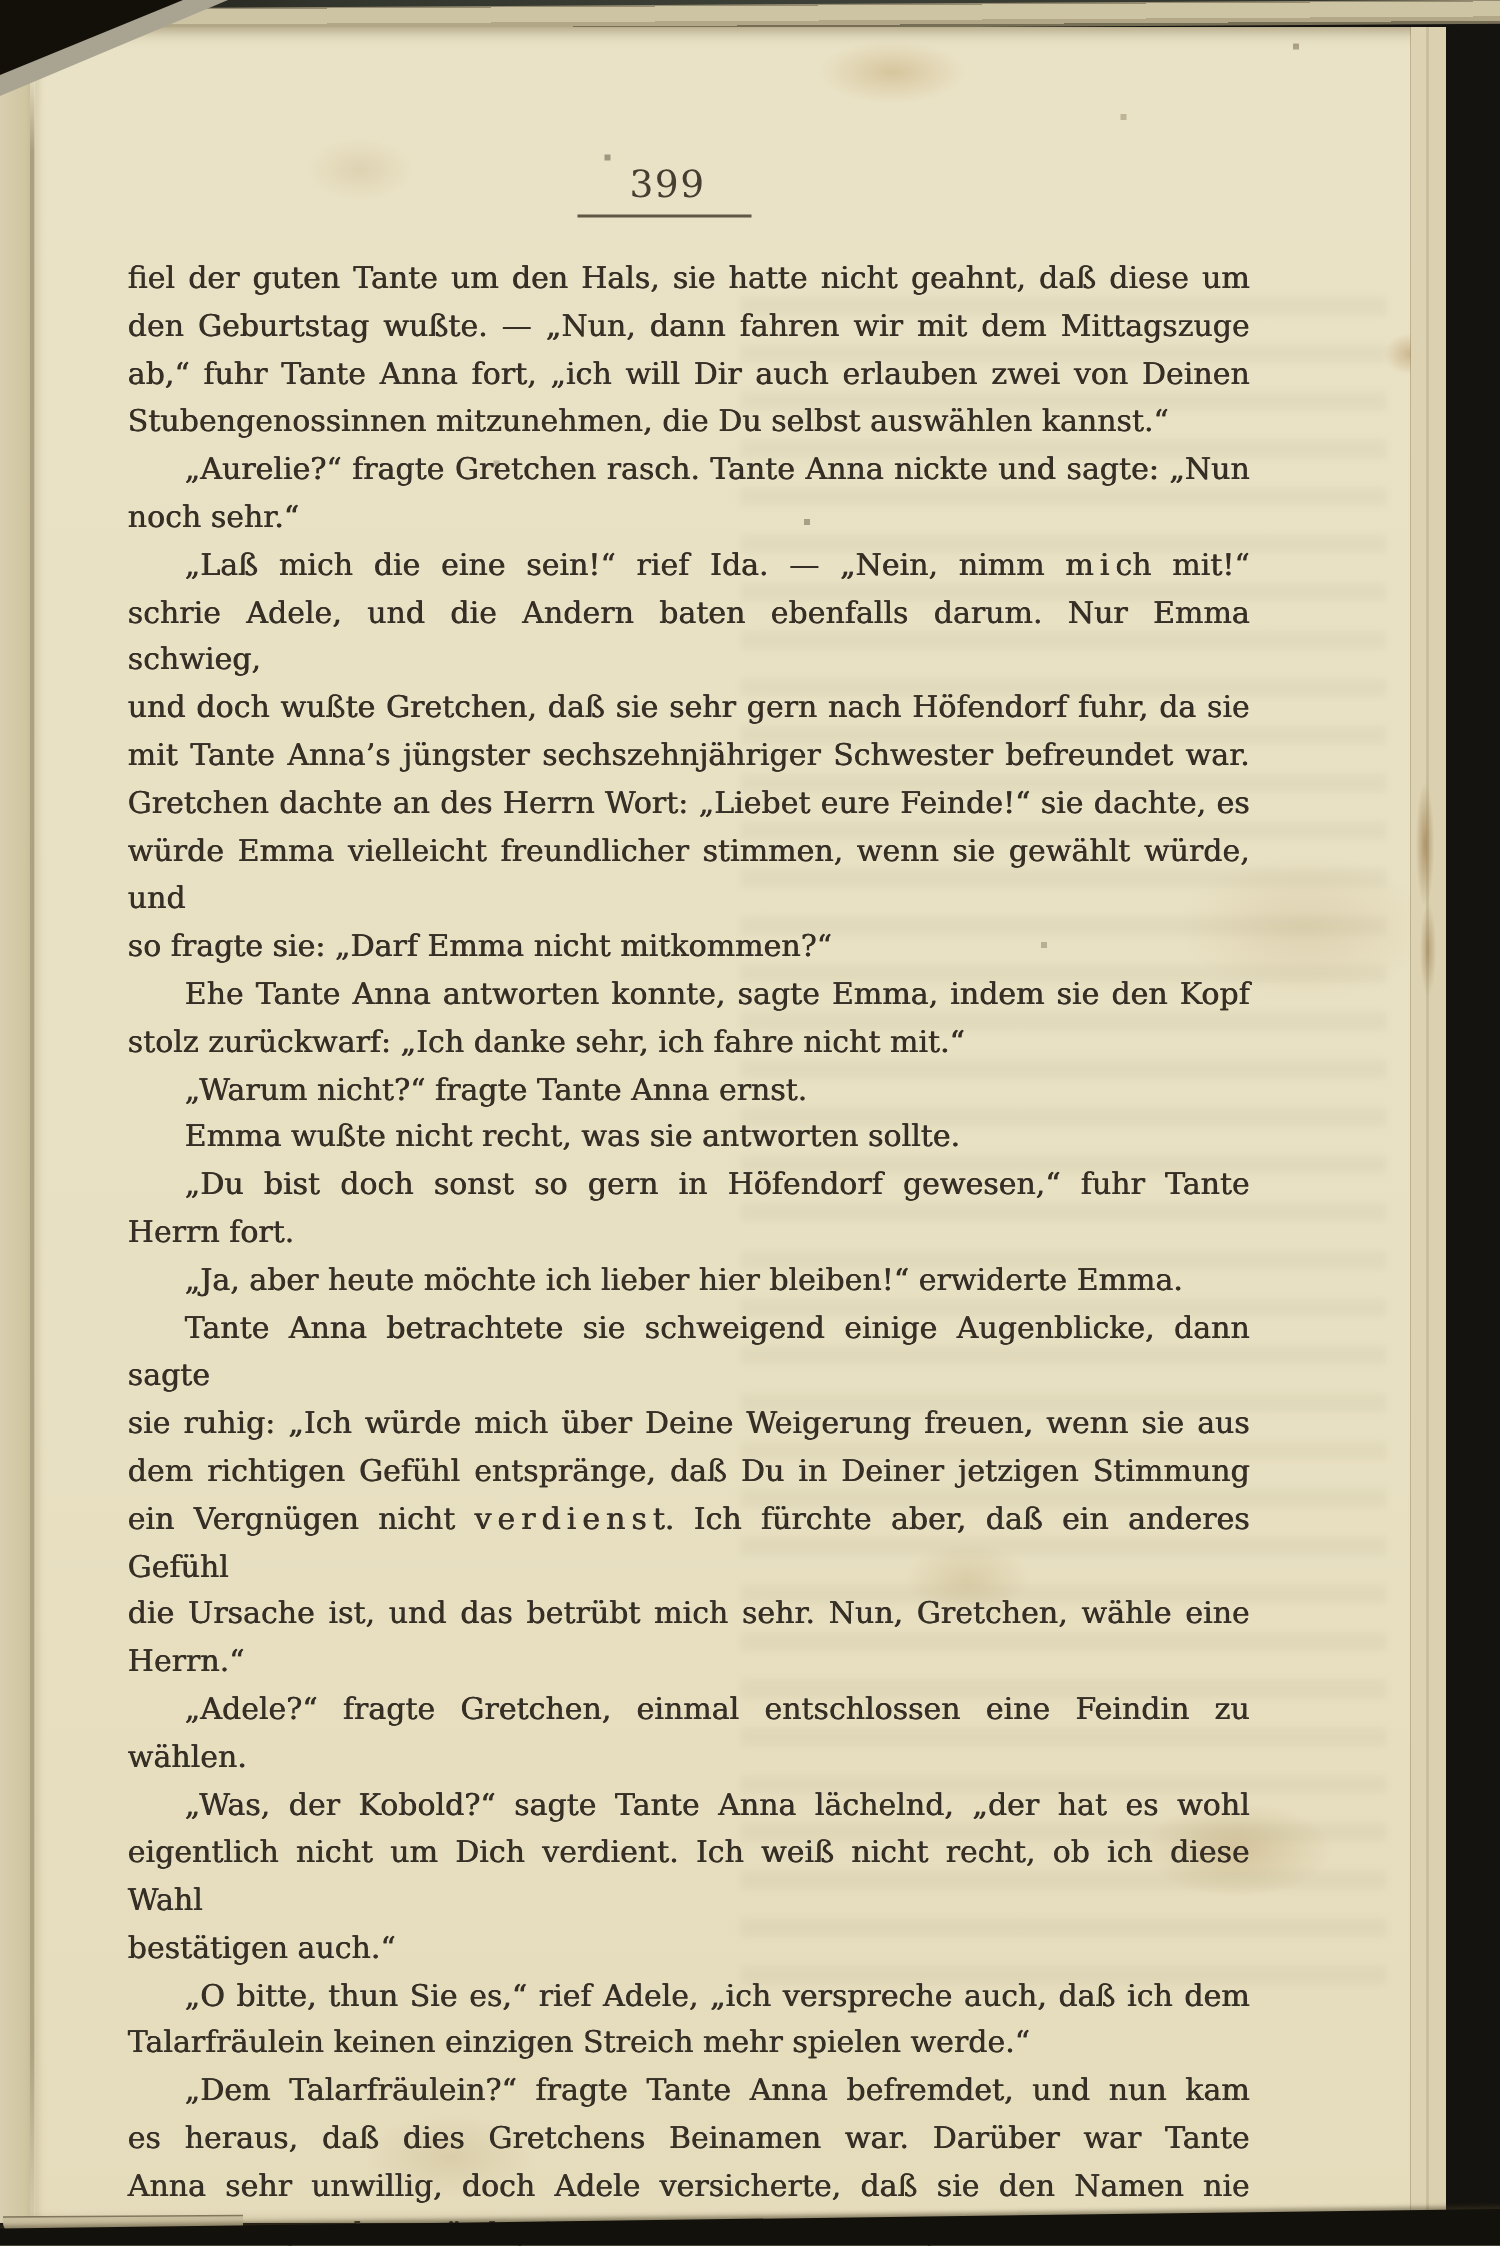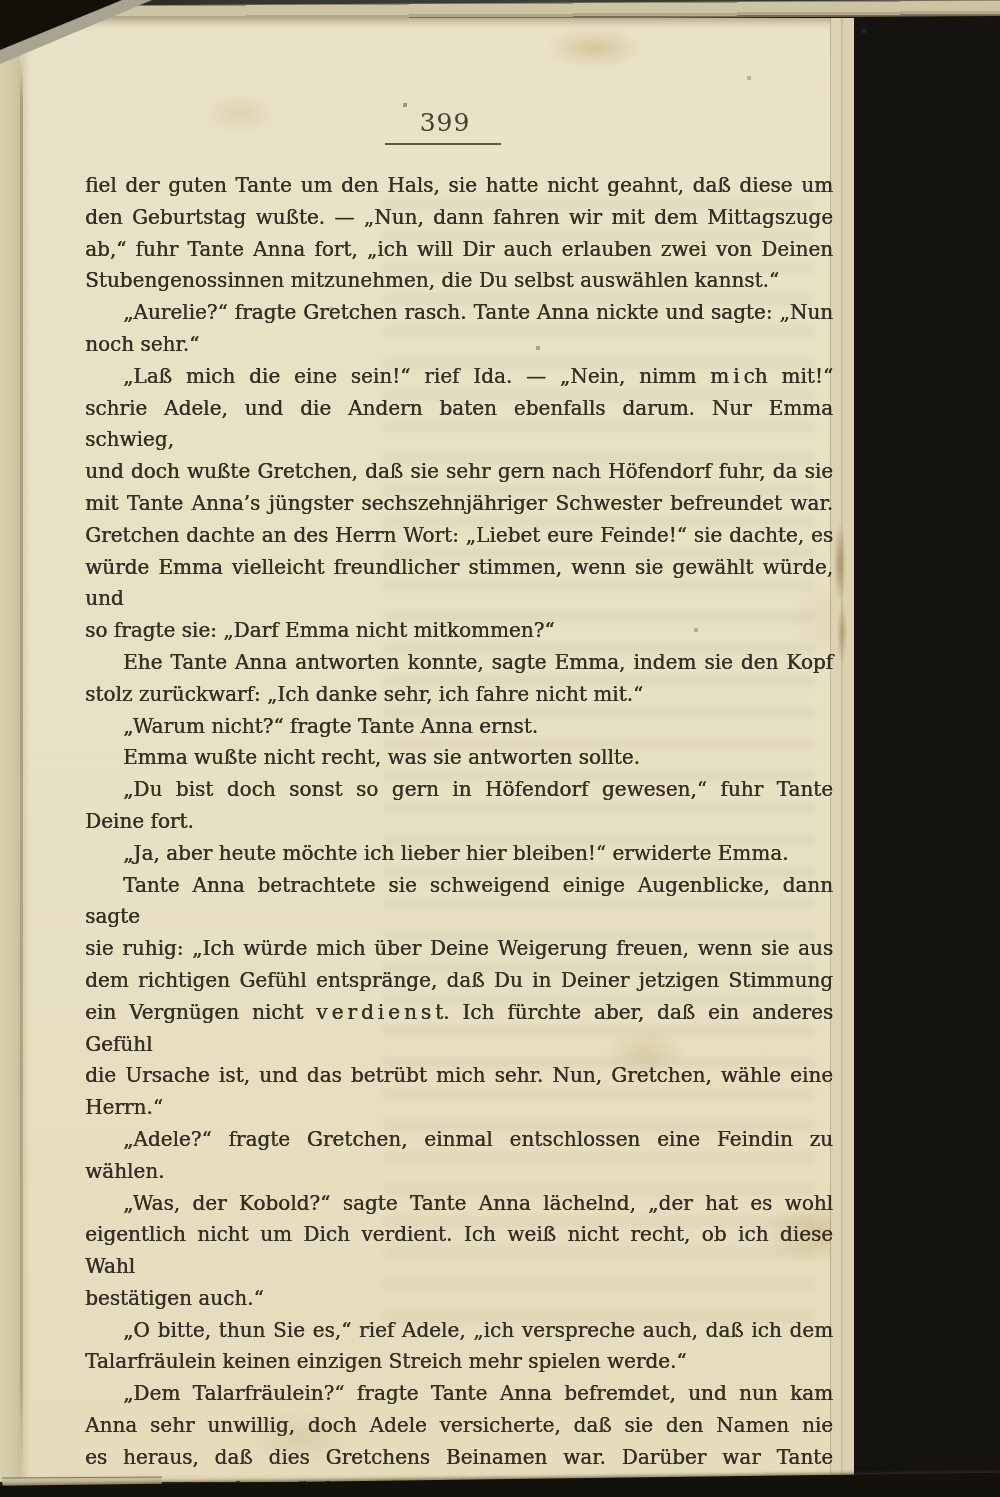--- a/index.html
+++ b/index.html
@@ -34,21 +34,21 @@
     background:#a9a392;
   }
   .cover-corner{
     position:absolute;left:0;top:0;width:122px;height:50px;z-index:4;
     clip-path:polygon(0 0,100% 0,0 100%);
     background:#121009;
   }
 
   
   .page{
-    position:absolute;left:0;top:18px;width:854px;height:1464px;z-index:2;
+    position:absolute;left:0;top:18px;width:964px;height:1464px;z-index:2;
     background-color:var(--paper);
     background-image:
       radial-gradient(ellipse 70px 30px at 595px 30px, rgba(165,125,55,.28), transparent 70%),
       radial-gradient(ellipse 25px 20px at 940px 218px, rgba(150,105,45,.35), transparent 70%),
       radial-gradient(ellipse 90px 45px at 825px 1215px, rgba(160,120,55,.25), transparent 70%),
       radial-gradient(ellipse 60px 35px at 645px 1035px, rgba(160,120,55,.18), transparent 70%),
       radial-gradient(ellipse 80px 40px at 300px 1420px, rgba(150,115,55,.14), transparent 70%),
       radial-gradient(ellipse 50px 30px at 240px 95px, rgba(150,115,55,.14), transparent 70%),
       radial-gradient(ellipse 120px 70px at 870px 600px, rgba(150,115,55,.12), transparent 70%),
       linear-gradient(180deg,#eae2c6 0%,#e8e0c2 60%,#e5dcbc 100%);
@@ -176,21 +176,21 @@
           <div class="line last">stolz zurückwarf: „Ich danke sehr, ich fahre nicht mit.“</div>
         </div>
         <div>
           <div class="line indent last">„Warum nicht?“ fragte Tante Anna ernst.</div>
         </div>
         <div>
           <div class="line indent last">Emma wußte nicht recht, was sie antworten sollte.</div>
         </div>
         <div>
           <div class="line indent">„Du bist doch sonst so gern in Höfendorf gewesen,“ fuhr Tante</div>
-          <div class="line last">Deine fort.</div>
+          <div class="line last">Herrn fort.</div>
         </div>
         <div>
           <div class="line indent last">„Ja, aber heute möchte ich lieber hier bleiben!“ erwiderte Emma.</div>
         </div>
         <div>
           <div class="line indent">Tante Anna betrachtete sie schweigend einige Augenblicke, dann sagte</div>
           <div class="line">sie ruhig: „Ich würde mich über Deine Weigerung freuen, wenn sie aus</div>
           <div class="line">dem richtigen Gefühl entspränge, daß Du in Deiner jetzigen Stimmung</div>
           <div class="line">ein Vergnügen nicht v e r d i e n s t. Ich fürchte aber, daß ein anderes Gefühl</div>
           <div class="line">die Ursache ist, und das betrübt mich sehr. Nun, Gretchen, wähle eine</div>
@@ -203,22 +203,22 @@
           <div class="line indent">„Was, der Kobold?“ sagte Tante Anna lächelnd, „der hat es wohl</div>
           <div class="line">eigentlich nicht um Dich verdient. Ich weiß nicht recht, ob ich diese Wahl</div>
           <div class="line last">bestätigen auch.“</div>
         </div>
         <div>
           <div class="line indent">„O bitte, thun Sie es,“ rief Adele, „ich verspreche auch, daß ich dem</div>
           <div class="line last">Talarfräulein keinen einzigen Streich mehr spielen werde.“</div>
         </div>
         <div>
           <div class="line indent">„Dem Talarfräulein?“ fragte Tante Anna befremdet, und nun kam</div>
+          <div class="line">es heraus, daß dies Gretchens Beinamen war. Darüber war Tante</div>
           <div class="line">Anna sehr unwillig, doch Adele versicherte, daß sie den Namen nie</div>
-          <div class="line">es heraus, daß dies Gretchens Beinamen war. Darüber war Tante</div>
           <div class="line">mehr aussprechen würde, Gretchen bat auch für sie, und die Wahl wurde</div>
         </div>
       </div>
 
     <div class="showthrough"></div>
   </div>
 
   <div class="specks"></div>
   <div class="bottom-stack"></div>
   <div class="bottom-black"></div>

